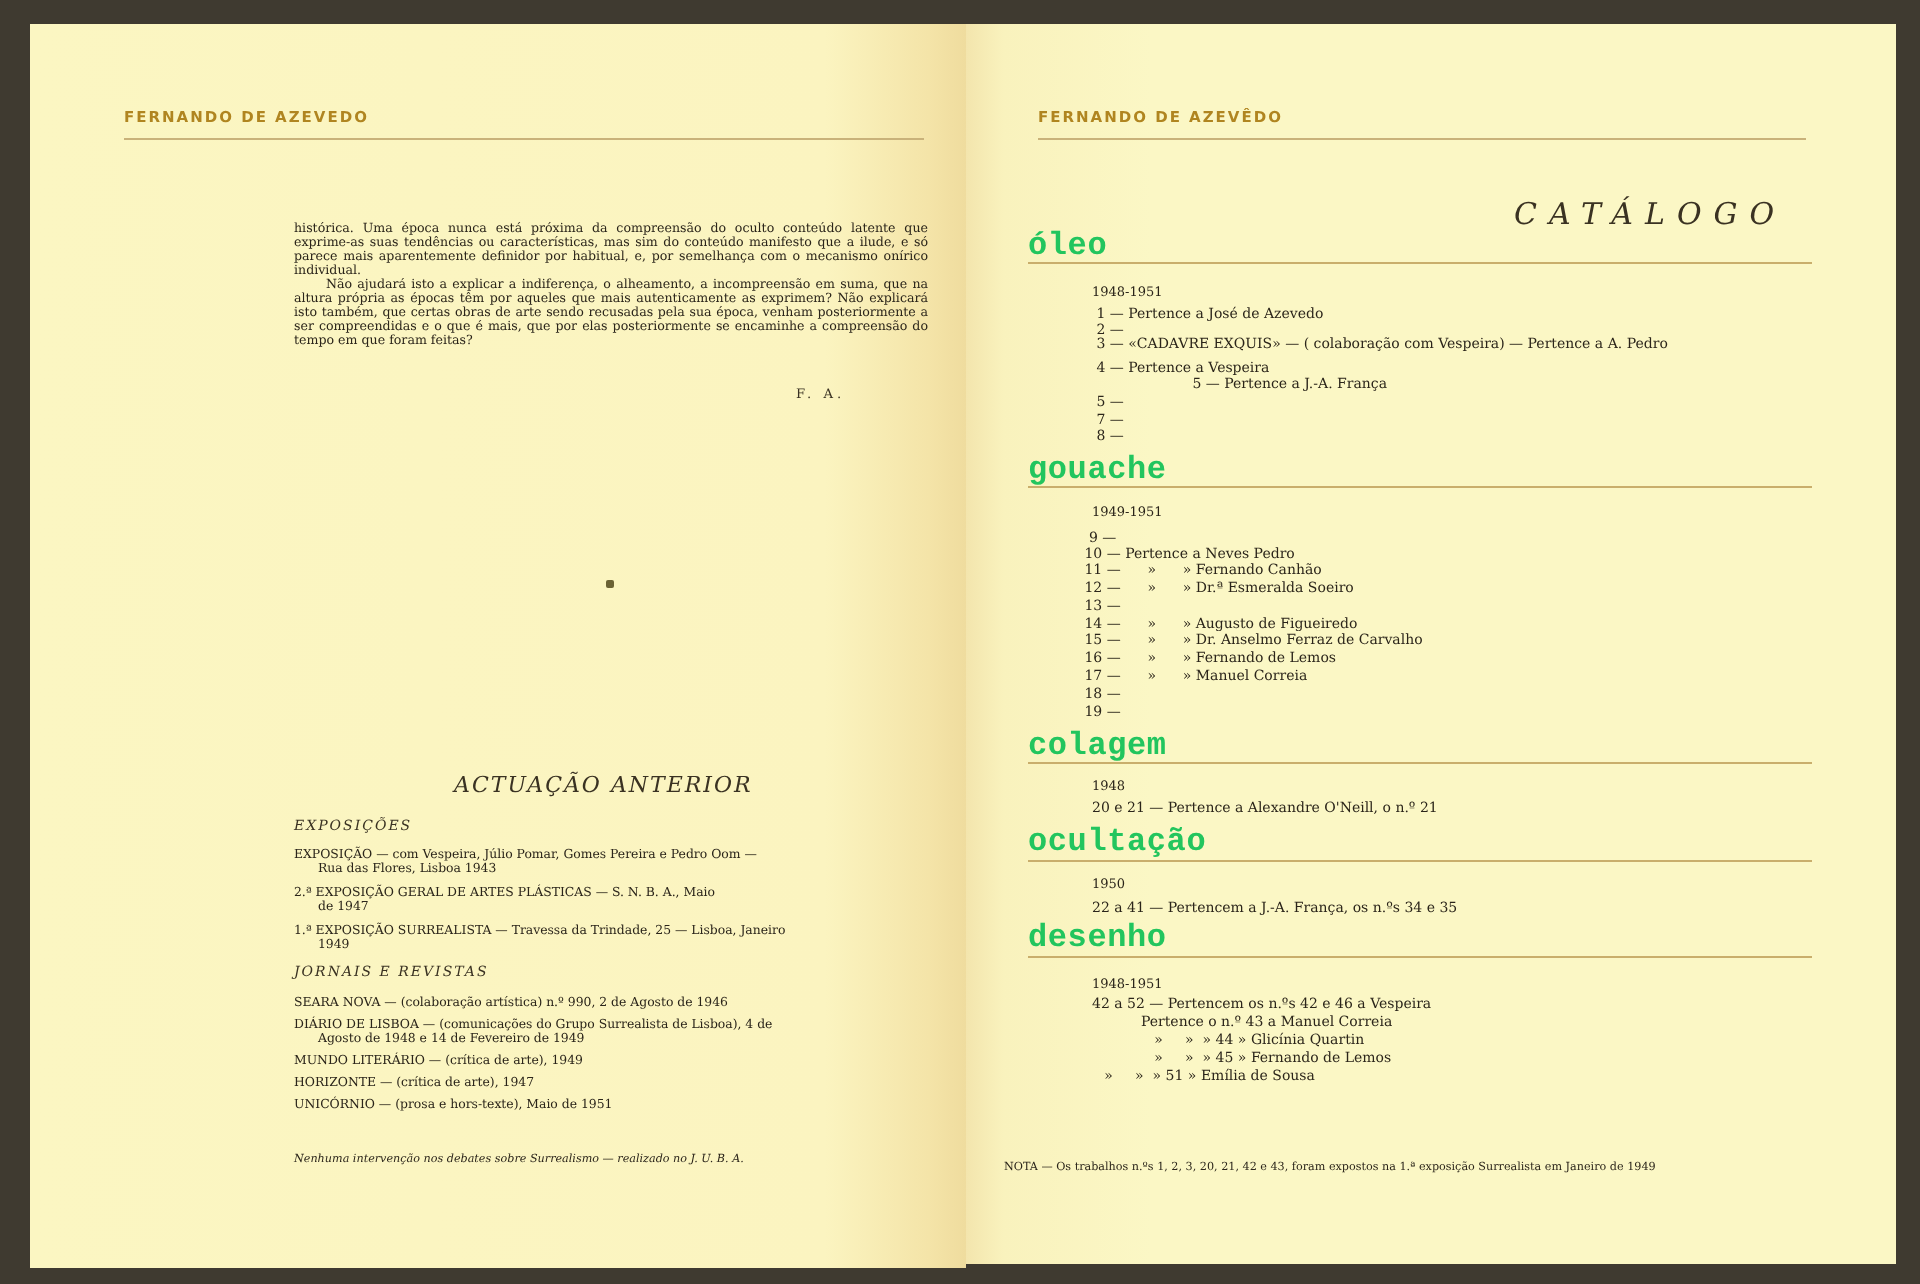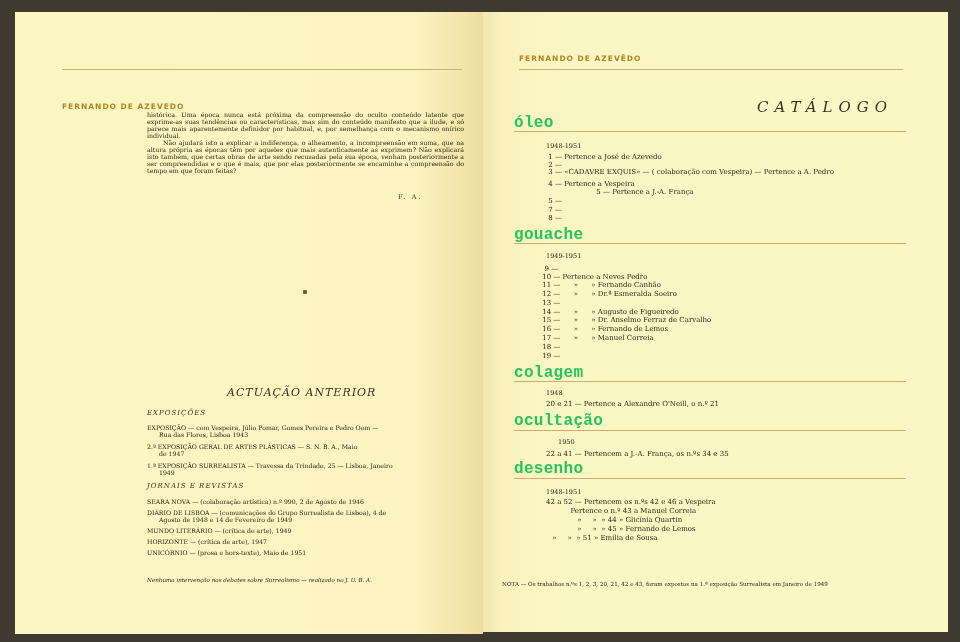--- a/index.html
+++ b/index.html
@@ -29,21 +29,21 @@
   .cat-rule { position:absolute; height:1px; background:#c9ae6c; }
   .cat-line { position:absolute; font-size:7px; line-height:8px; color:#2b251a; white-space:pre; }
   .cat-years { position:absolute; font-size:6.5px; color:#2b251a; }
   .nota { position:absolute; font-size:5.6px; color:#2b251a; }
 </style>
 </head>
 <body>
 
 <div class="page page-left"></div>
 
-<div class="running-head" style="left:62px; top:54px;margin-top:48px;">FERNANDO DE AZEVEDO</div>
+<div class="running-head" style="left:62px; top:54px;">FERNANDO DE AZEVEDO</div>
 <div class="head-rule" style="left:62px; top:69px; width:400px;"></div>
 
 <div class="body-text" style="left:147px; top:111px; width:317px;">
   <p class="first">histórica. Uma época nunca está próxima da compreensão do oculto conteúdo latente que exprime-as suas tendências ou características, mas sim do conteúdo manifesto que a ilude, e só parece mais aparentemente definidor por habitual, e, por semelhança com o mecanismo onírico individual.</p>
   <p>Não ajudará isto a explicar a indiferença, o alheamento, a incompreensão em suma, que na altura própria as épocas têm por aqueles que mais autenticamente as exprimem? Não explicará isto também, que certas obras de arte sendo recusadas pela sua época, venham posteriormente a ser compreendidas e o que é mais, que por elas posteriormente se encaminhe a compreensão do tempo em que foram feitas?</p>
 </div>
 <div class="signature" style="left:398px; top:193px;">F. A.</div>
 
 <div class="dot-mark" style="left:303px; top:290px;"></div>
 
@@ -117,21 +117,21 @@
 <div class="cat-line" style="left:540px; top:343px;"> 18 —</div>
 <div class="cat-line" style="left:540px; top:352px;"> 19 —</div>
 
 <div class="cat-head" style="left:514px; top:364px;">colagem</div>
 <div class="cat-rule" style="left:514px; top:381px; width:392px;"></div>
 <div class="cat-years" style="left:546px; top:389px;">1948</div>
 <div class="cat-line" style="left:546px; top:400px;">20 e 21 — Pertence a Alexandre O'Neill, o n.º 21</div>
 
 <div class="cat-head" style="left:514px; top:412px;">ocultação</div>
 <div class="cat-rule" style="left:514px; top:430px; width:392px;"></div>
-<div class="cat-years" style="left:546px; top:438px;margin-left:12px;">1950</div>
+<div class="cat-years" style="left:546px; top:438px;">1950</div>
 <div class="cat-line" style="left:546px; top:450px;">22 a 41 — Pertencem a J.-A. França, os n.ºs 34 e 35</div>
 
 <div class="cat-head" style="left:514px; top:460px;">desenho</div>
 <div class="cat-rule" style="left:514px; top:478px; width:392px;"></div>
 <div class="cat-years" style="left:546px; top:488px;">1948-1951</div>
 <div class="cat-line" style="left:546px; top:498px;">42 a 52 — Pertencem os n.ºs 42 e 46 a Vespeira</div>
 <div class="cat-line" style="left:546px; top:507px;">           Pertence o n.º 43 a Manuel Correia</div>
 <div class="cat-line" style="left:546px; top:516px;">              »     »  » 44 » Glicínia Quartin</div>
 <div class="cat-line" style="left:546px; top:525px;">              »     »  » 45 » Fernando de Lemos</div>
 <div class="cat-line" style="left:521px; top:534px;">              »     »  » 51 » Emília de Sousa</div>

